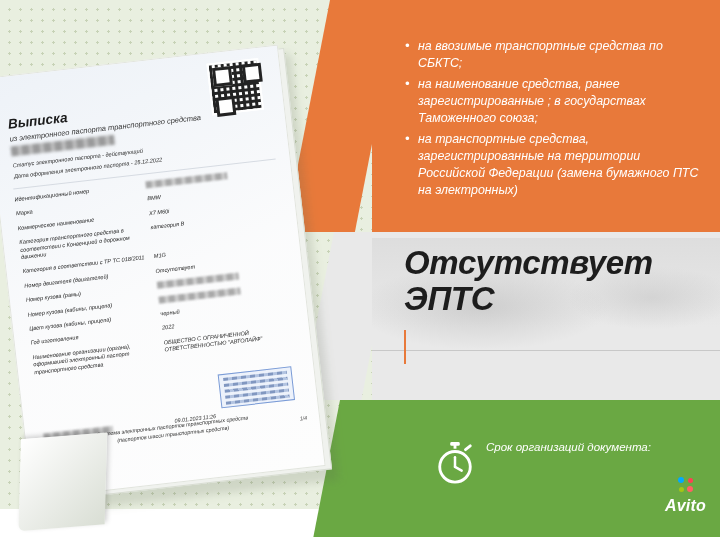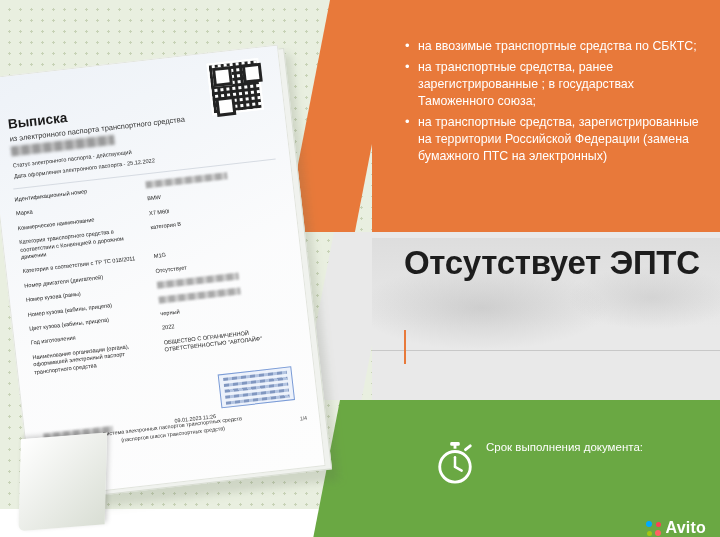--- a/index.html
+++ b/index.html
@@ -7,20 +7,21 @@
     width: 720px; height: 537px;
     background: #ffffff;
     font-family: "Liberation Sans", sans-serif;
     overflow: hidden;
   }
   .canvas {
     position: relative;
     width: 720px; height: 537px;
     background: #8b5cf6;
     overflow: hidden;
+    font-style: italic;
   }
 
   
   .left-panel {
     position: absolute;
     left: 0; top: 0;
     width: 372px; height: 537px;
     background: #e9efe0;
     background-image: radial-gradient(#c7d2b6 1px, transparent 1.2px);
     background-size: 11px 11px;
@@ -158,24 +159,25 @@
     position: absolute;
     left: 486px; top: 458px;
     color: #ffffff;
     font-size: 18px;
     font-weight: bold;
   }
 
   
   .avito {
     position: absolute;
-    right: 14px; bottom: 0;
+    right: 14px; bottom: 22px;
     display: flex;
     align-items: center;
     gap: 5px;
+    flex-direction: column;
   }
   .avito-dots {
     position: relative;
     width: 15px; height: 15px;
   }
   .avito-dots i {
     position: absolute;
     display: block;
     border-radius: 50%;
   }
@@ -375,21 +377,21 @@
 <div class="canvas">
 
   <div class="left-panel"></div>
   <div class="left-panel-white-bottom"></div>
 
   <div class="orange-wedge"></div>
   <div class="orange-block"></div>
 
   <div class="bullets">
     <div class="bullet">на ввозимые транспортные средства по СБКТС;</div>
-    <div class="bullet">на транспортные средства, ранее зарегистрированные ; в государствах Таможенного союза;</div>
+    <div class="bullet">на наименование средства, ранее зарегистрированные ; в государствах Таможенного союза;</div>
     <div class="bullet">на транспортные средства, зарегистрированные на территории Российской Федерации (замена бумажного ПТС на электронных)</div>
   </div>
 
   <div class="grey-wedge"></div>
   <div class="grey-block">
     <div class="car-shade"></div>
     <div class="car-line"></div>
   </div>
 
   <div class="headline">Отсутствует ЭПТС</div>
@@ -402,21 +404,21 @@
   <div class="green-block"></div>
 
   <svg class="stopwatch" viewBox="0 0 44 46">
     <rect x="17" y="1" width="10" height="4" rx="1.5" fill="#ffffff"></rect>
     <rect x="20.5" y="4" width="3" height="4" fill="#ffffff"></rect>
     <line x1="33" y1="9" x2="38" y2="5" stroke="#ffffff" stroke-width="3" stroke-linecap="round"></line>
     <circle cx="22" cy="27" r="16" fill="none" stroke="#ffffff" stroke-width="3"></circle>
     <line x1="22" y1="27" x2="22" y2="17" stroke="#ffffff" stroke-width="2.6" stroke-linecap="round"></line>
     <line x1="22" y1="27" x2="29" y2="31" stroke="#ffffff" stroke-width="2.6" stroke-linecap="round"></line>
   </svg>
-  <div class="term-label">Срок выполнения документа:</div>
+  <div class="term-label">Срок организаций документа:</div>
 
   <div class="avito">
     <span class="avito-dots">
       <i class="d1"></i>
         <i class="d2"></i>
         <i class="d3"></i>
         <i class="d4"></i>
     </span>
     <span class="avito-word">Avito</span>
   </div>

